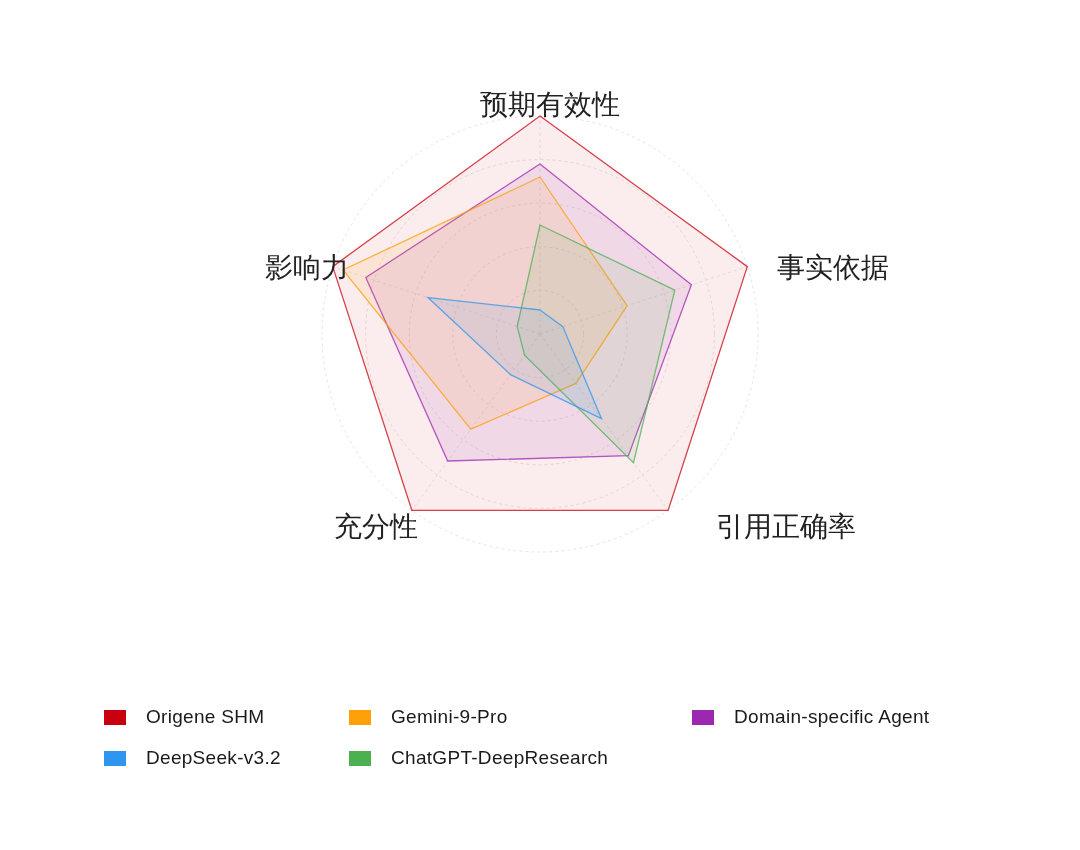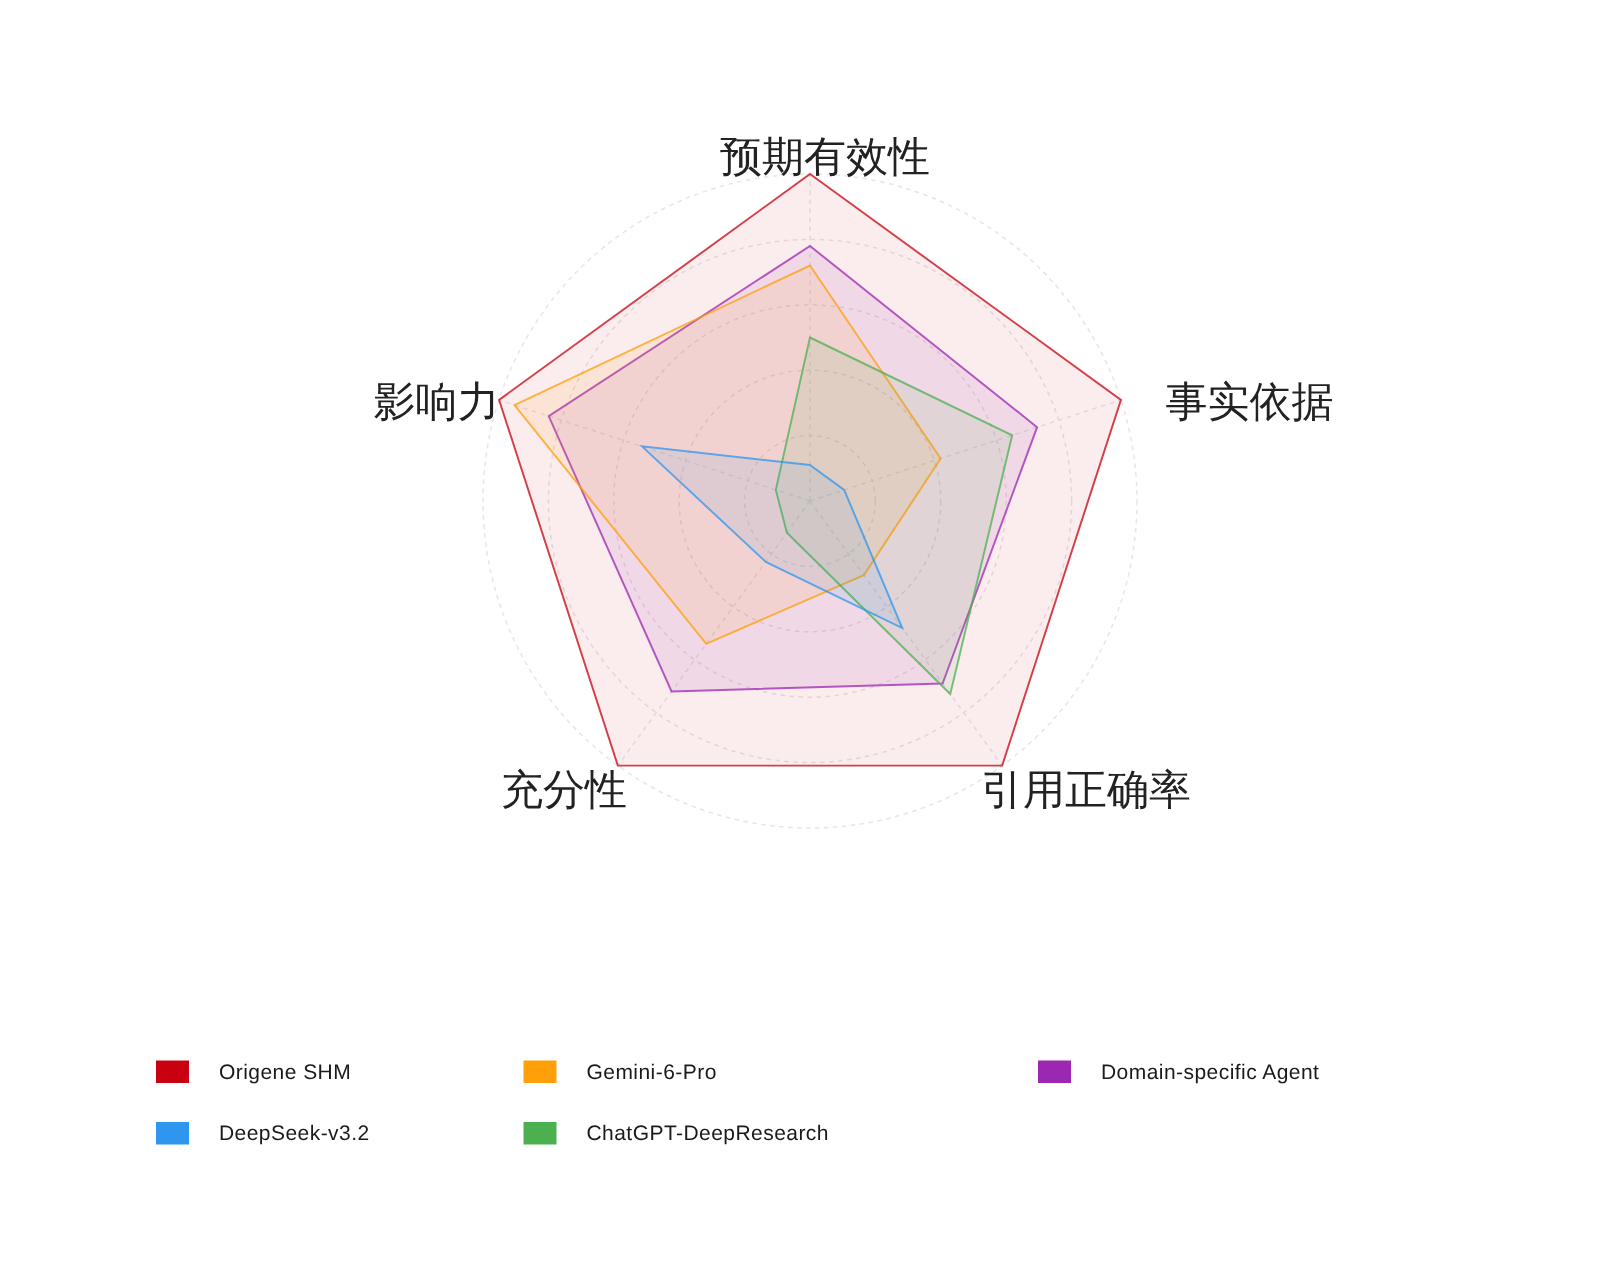--- a/index.html
+++ b/index.html
@@ -4,21 +4,21 @@
   <style>
     html, body { margin: 0; padding: 0; background: #ffffff; }
     body { width: 1080px; height: 850px; position: relative; overflow: hidden;
            font-family: "DejaVu Sans", "Liberation Sans", sans-serif; }
     #chart-svg { position: absolute; left: 0; top: 0; }
     .axis-label { position: absolute; font-size: 28px; color: #222222; white-space: nowrap;
                   font-family: "DejaVu Sans", sans-serif; }
     .legend { position: absolute; left: 0; top: 0; width: 1080px; height: 850px; pointer-events: none; }
     .legend-item { position: absolute; display: flex; align-items: center; pointer-events: auto; }
     .legend-swatch { width: 22px; height: 15px; margin-right: 20px; }
-    .legend-text { font-size: 14px; color: #1a1a1a; font-family: "Liberation Sans", sans-serif; letter-spacing: 0.3px; }
+    .legend-text { font-size: 19px; color: #1a1a1a; font-family: "Liberation Sans", sans-serif; letter-spacing: 0.3px; }
   </style>
 </head>
 <body>
 
 <svg id="chart-svg" width="1080" height="850" viewBox="0 0 1080 850">
   <g id="grid">
       <circle cx="540" cy="334" r="43.6" fill="none" stroke="#e6e6e6" stroke-width="1" stroke-dasharray="3 3"></circle>
       <circle cx="540" cy="334" r="87.2" fill="none" stroke="#e6e6e6" stroke-width="1" stroke-dasharray="3 3"></circle>
       <circle cx="540" cy="334" r="130.8" fill="none" stroke="#e6e6e6" stroke-width="1" stroke-dasharray="3 3"></circle>
       <circle cx="540" cy="334" r="174.4" fill="none" stroke="#e6e6e6" stroke-width="1" stroke-dasharray="3 3"></circle>
@@ -33,32 +33,32 @@
       <polygon points="540.0,116.0 747.3,266.6 668.1,510.4 411.9,510.4 332.7,266.6" fill="#C8000F" fill-opacity="0.07" stroke="#C8000F" stroke-opacity="0.75" stroke-width="1.3" stroke-linejoin="miter"></polygon>
       <polygon points="540.0,164.0 691.4,284.8 628.4,455.7 447.7,461.0 365.8,277.4" fill="#9C27B0" fill-opacity="0.1" stroke="#9C27B0" stroke-opacity="0.75" stroke-width="1.3" stroke-linejoin="miter"></polygon>
       <polygon points="540.0,177.0 627.1,305.7 575.9,383.4 470.8,429.2 343.0,270.0" fill="#FF9F0A" fill-opacity="0.1" stroke="#FF9F0A" stroke-opacity="0.75" stroke-width="1.3" stroke-linejoin="miter"></polygon>
       <polygon points="540.0,225.0 674.8,290.2 633.5,462.7 524.6,355.2 517.2,326.6" fill="#4CAF50" fill-opacity="0.1" stroke="#4CAF50" stroke-opacity="0.75" stroke-width="1.3" stroke-linejoin="miter"></polygon>
       <polygon points="540.0,310.0 562.8,326.6 601.5,418.7 510.5,374.6 428.0,297.6" fill="#2E96EE" fill-opacity="0.1" stroke="#2E96EE" stroke-opacity="0.75" stroke-width="1.3" stroke-linejoin="miter"></polygon>
     </g>
 </svg>
 
 <div class="axis-label" style="left:480px; top:86px;">预期有效性</div>
 <div class="axis-label" style="left:760px; top:249px;margin-left:17px;">事实依据</div>
-<div class="axis-label" style="left:654px; top:508px;">引用正确率</div>
+<div class="axis-label" style="left:716px; top:508px;">引用正确率</div>
 <div class="axis-label" style="left:334px; top:508px;">充分性</div>
-<div class="axis-label" style="left:249px; top:249px;text-align:center;">影响力</div>
+<div class="axis-label" style="left:265px; top:249px;text-align:center;">影响力</div>
 
 <div class="legend">
   <div class="legend-item" style="left:104px; top:706px;">
     <span class="legend-swatch" style="background: rgb(200, 0, 15);"></span>
     <span class="legend-text">Origene SHM</span>
   </div>
   <div class="legend-item" style="left:349px; top:706px;">
     <span class="legend-swatch" style="background: rgb(255, 159, 10);"></span>
-    <span class="legend-text">Gemini-6-Pro</span>
+    <span class="legend-text">Gemini-9-Pro</span>
   </div>
   <div class="legend-item" style="left:692px; top:706px;">
     <span class="legend-swatch" style="background: rgb(156, 39, 176);"></span>
     <span class="legend-text">Domain-specific Agent</span>
   </div>
   <div class="legend-item" style="left:104px; top:747px;">
     <span class="legend-swatch" style="background: rgb(46, 150, 238);"></span>
     <span class="legend-text">DeepSeek-v3.2</span>
   </div>
   <div class="legend-item" style="left:349px; top:747px;">

